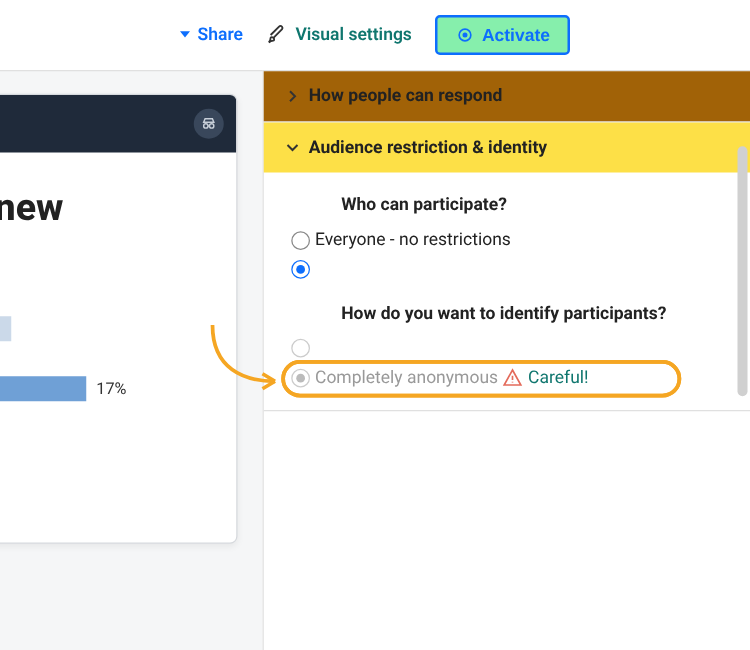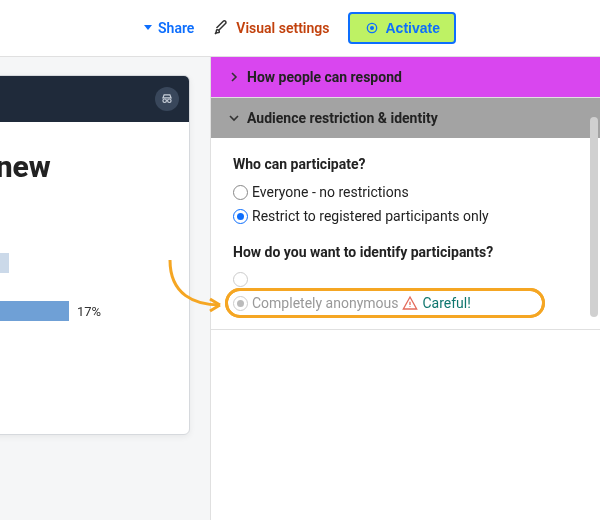--- a/index.html
+++ b/index.html
@@ -1,20 +1,20 @@
 <!DOCTYPE html>
 <html><head>
 <meta charset="utf-8">
 <style>
   * { box-sizing: border-box; margin: 0; padding: 0; }
   html, body { width: 600px; height: 520px; font-family: -apple-system, BlinkMacSystemFont, "Segoe UI", Roboto, sans-serif; overflow: hidden; background: #fff; color: #1a1a1a; }
   .topbar { height: 56px; display: flex; align-items: center; justify-content: center; gap: 18px; padding: 0 16px; border-bottom: 1px solid #fff; }
-  .topbar-item { display: flex; align-items: center; gap: 6px; font-size: 14px; font-weight: 600; color: #c2410c; cursor: pointer; }
+  .topbar-item { display: flex; align-items: center; gap: 6px; font-size: 14px; font-weight: 600; color: #0f766e; cursor: pointer; }
   .topbar-item.blue { color: #0d6efd; }
-  .btn-outline { border: 2px solid #0d6efd; color: #0d6efd; padding: 6px 14px; border-radius: 4px; font-weight: 700; font-size: 14px; display: flex; align-items: center; gap: 6px; cursor: pointer; background: #bef264; }
+  .btn-outline { border: 2px solid #0d6efd; color: #0d6efd; padding: 6px 14px; border-radius: 4px; font-weight: 700; font-size: 14px; display: flex; align-items: center; gap: 6px; cursor: pointer; background: #86efac; }
   .btn-primary { background: #0d6efd; color: #fff; padding: 7px 16px; border-radius: 4px; font-weight: 700; font-size: 14px; display: flex; align-items: center; gap: 6px; cursor: pointer; border: none; }
   .caret-down { width:0; height:0; border-left:4px solid transparent; border-right:4px solid transparent; border-top:5px solid #0d6efd; }
   svg { display: block; }
 
   .main { position: absolute; top: 56px; left: 0; right: 0; bottom: 0; display: flex; }
   .canvas { flex: 0 0 210px; background: #f5f6f7; border-top: 1px solid #e0e0e0; padding-top: 18px; position: relative; overflow: hidden; }
   .slide-card { position: absolute; left: -40px; top: 18px; width: 230px; height: 360px; background: #fff; border: 1px solid #d6d9dd; border-radius: 6px; box-shadow: 0 2px 6px rgba(0,0,0,0.06); overflow: hidden; }
   .slide-header { height: 46px; background: #1f2a3a; display:flex; align-items:center; justify-content:flex-end; padding-right:10px; }
   .slide-header-icon { width:24px; height:24px; border-radius:50%; background:#39475b; display:flex; align-items:center; justify-content:center; }
   .slide-title { font-size: 30px; font-weight: 800; color:#222; padding: 28px 0 0 10px; line-height:1.1; }
@@ -25,25 +25,25 @@
 
   .panel { flex: 1; background:#fff; border-top:1px solid #e0e0e0; border-left:1px solid #e0e0e0; position:relative; }
   .steps { display:flex; height:48px; align-items:stretch; }
   .step { flex:1; display:flex; align-items:center; justify-content:center; font-size:14px; color:#222; position:relative; font-weight:400; }
   .step.active { font-weight:700; }
   .step:not(:last-child)::after{ content:""; position:absolute; right:-10px; top:6px; width:20px; height:20px; border-top:1px solid #c9ccd1; border-right:1px solid #c9ccd1; transform:rotate(45deg) skew(12deg,12deg); background:transparent; }
   .steps { border-bottom:1px solid #e0e0e0; }
 
   .accordion { }
   .acc-item { border-bottom:1px solid #e0e0e0; }
-  .acc-header { display:flex; align-items:center; gap:8px; padding:12px 18px; font-size:14px; font-weight:700; color:#222; background:#a3a3a3; cursor:pointer; }
-  .acc-header.closed { background:#d946ef; }
+  .acc-header { display:flex; align-items:center; gap:8px; padding:12px 18px; font-size:14px; font-weight:700; color:#222; background:#fde047; cursor:pointer; }
+  .acc-header.closed { background:#a16207; }
   .chev { width:10px; display:inline-block; }
   .acc-body { padding: 18px 22px 14px 22px; font-size:14px; color:#222; }
-  .q { font-weight:700; margin-bottom:8px; }
+  .q { font-weight:700; margin-bottom:8px;margin-left:40px; }
   .radio-row { display:flex; align-items:center; gap:4px; padding:4px 0; cursor:pointer; }
   .radio-outer { width:15px; height:15px; border:1.5px solid #888; border-radius:50%; display:flex; align-items:center; justify-content:center; flex:0 0 15px; }
   .radio-outer.selected { border-color:#0d6efd; }
   .radio-inner { width:7px; height:7px; background:#0d6efd; border-radius:50%; }
   .radio-outer.disabled { border-color:#ccc; }
   .radio-row.disabled { color:#999; cursor:default; }
 
   .hl-ring { position:absolute; border:3px solid #f5a623; border-radius:20px; pointer-events:none; filter: drop-shadow(0 0 0.5px #f5a623); }
   .hl-arrow { position:absolute; pointer-events:none; }
 
@@ -129,21 +129,20 @@
 
           <div class="q">Who can participate?</div>
           <div class="radio-row">
             <span class="radio-outer"></span>
             <span>Everyone - no restrictions</span>
           </div>
           <div class="radio-row" style="position:relative">
             <span class="radio-outer selected">
                 <span class="radio-inner"></span>
               </span>
-            <span>Restrict to registered participants only</span>
           </div>
 
           <div style="height:16px"></div>
 
           <div class="q">How do you want to identify participants?</div>
           <div class="radio-row disabled">
             <span class="radio-outer disabled"></span>
           </div>
           <div class="radio-row disabled">
             <span class="radio-outer disabled">

